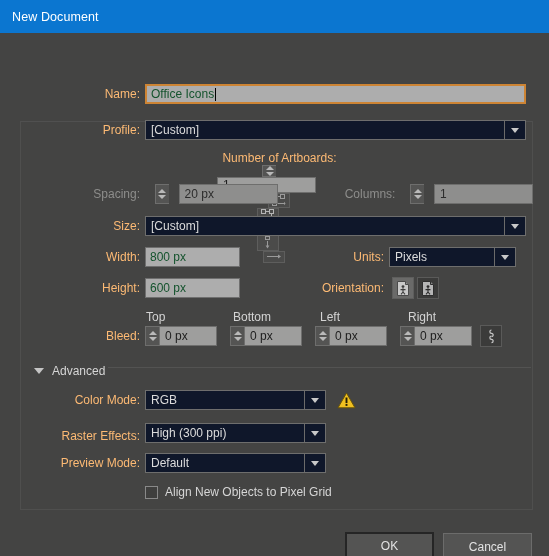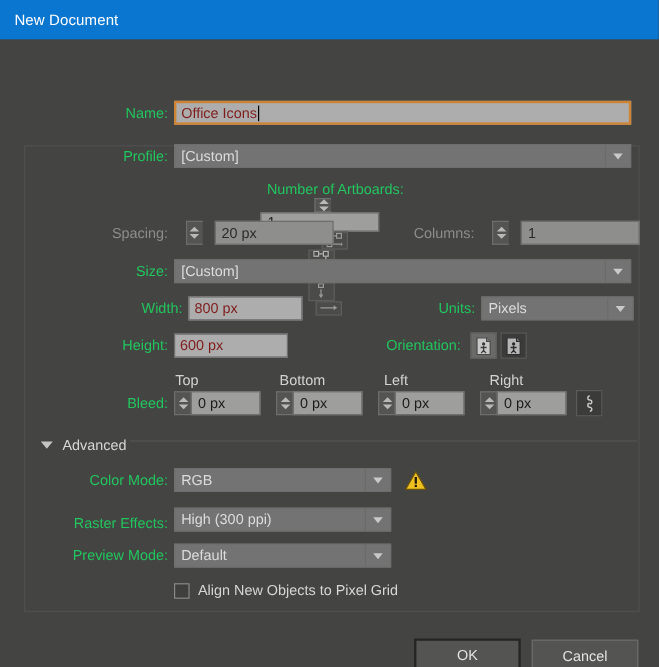--- a/index.html
+++ b/index.html
@@ -43,30 +43,30 @@
   
   .row {
     position: absolute;
     display: flex;
     align-items: center;
     height: 22px;
   }
   .lbl {
     text-align: right;
     font-size: 12px;
-    color: #22c55e;
+    color: #fdba74;
     white-space: nowrap;
   }
   .lbl.dim { color: #8d8d8b; }
 
   
   .txtfield {
     background: #adadad;
     border: 1px solid #6f6f6f;
-    color: #7f1d1d;
+    color: #14532d;
     font-size: 12px;
     font-family: "Liberation Sans", sans-serif;
     height: 20px;
     line-height: 20px;
     padding: 0 4px;
     box-sizing: border-box;
     display: flex;
     align-items: center;
   }
   .txtfield.focused {
@@ -76,21 +76,21 @@
   .caret {
     display: inline-block;
     width: 1px;
     height: 13px;
     background: #000;
     margin-left: 1px;
   }
 
   
   .dropdown {
-    background: #737373;
+    background: #0f172a;
     border: 1px solid #6e6e6d;
     height: 20px;
     box-sizing: border-box;
     display: flex;
     align-items: center;
     color: #dcdcdc;
     font-size: 12px;
     position: relative;
     padding-left: 5px;
   }
@@ -316,21 +316,21 @@
   <div class="row" style="left:0; top:182px; width:533px;">
     <div class="lbl" style="width:140px;">Size:</div>
     <div class="dropdown" style="margin-left:5px; width:381px;">
       <span>[Custom]</span>
       <span class="dd-arrow-box">
           <span class="dd-tri"></span>
         </span>
     </div>
   </div>
 
-  <div class="row" style="left:12px; top:213px; width:533px;">
+  <div class="row" style="left:0; top:213px; width:533px;">
     <div class="lbl" style="width:140px;">Width:</div>
     <div class="txtfield" style="margin-left:5px; width:95px;">
       <span>800 px</span>
     </div>
     <div class="lbl" style="width:95px; margin-left:49px;">Units:</div>
     <div class="dropdown" style="margin-left:5px; width:127px;">
       <span>Pixels</span>
       <span class="dd-arrow-box">
           <span class="dd-tri"></span>
         </span>

